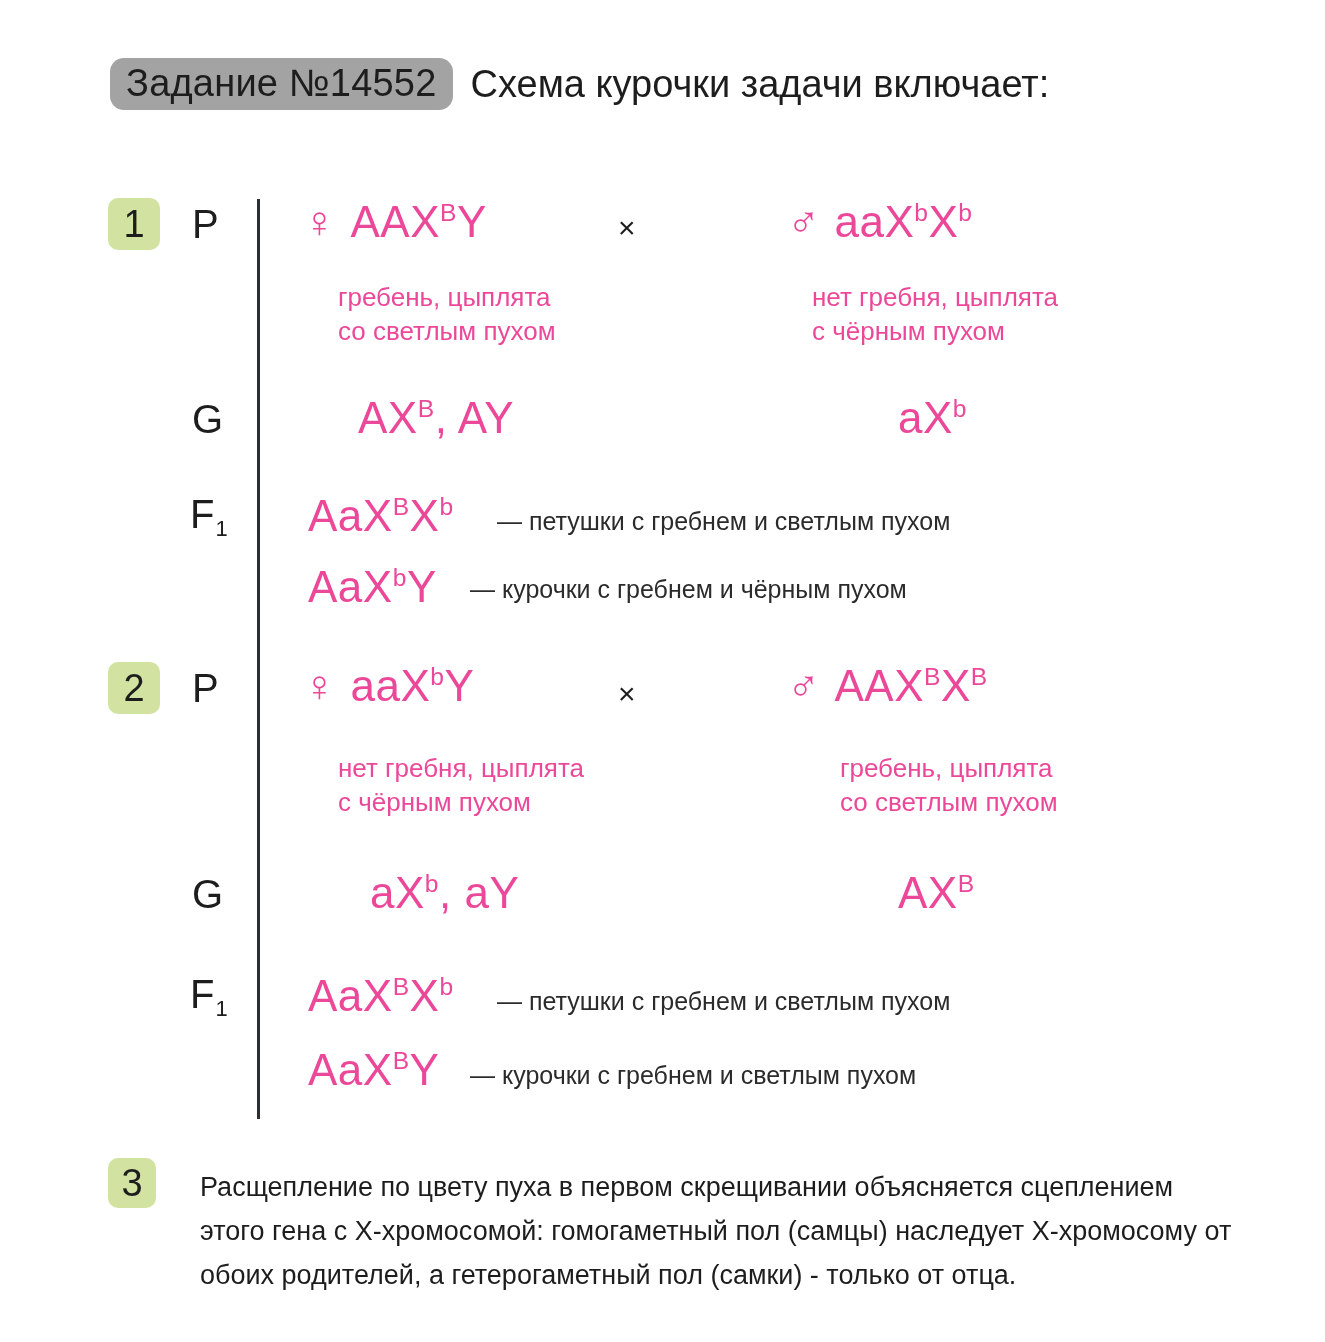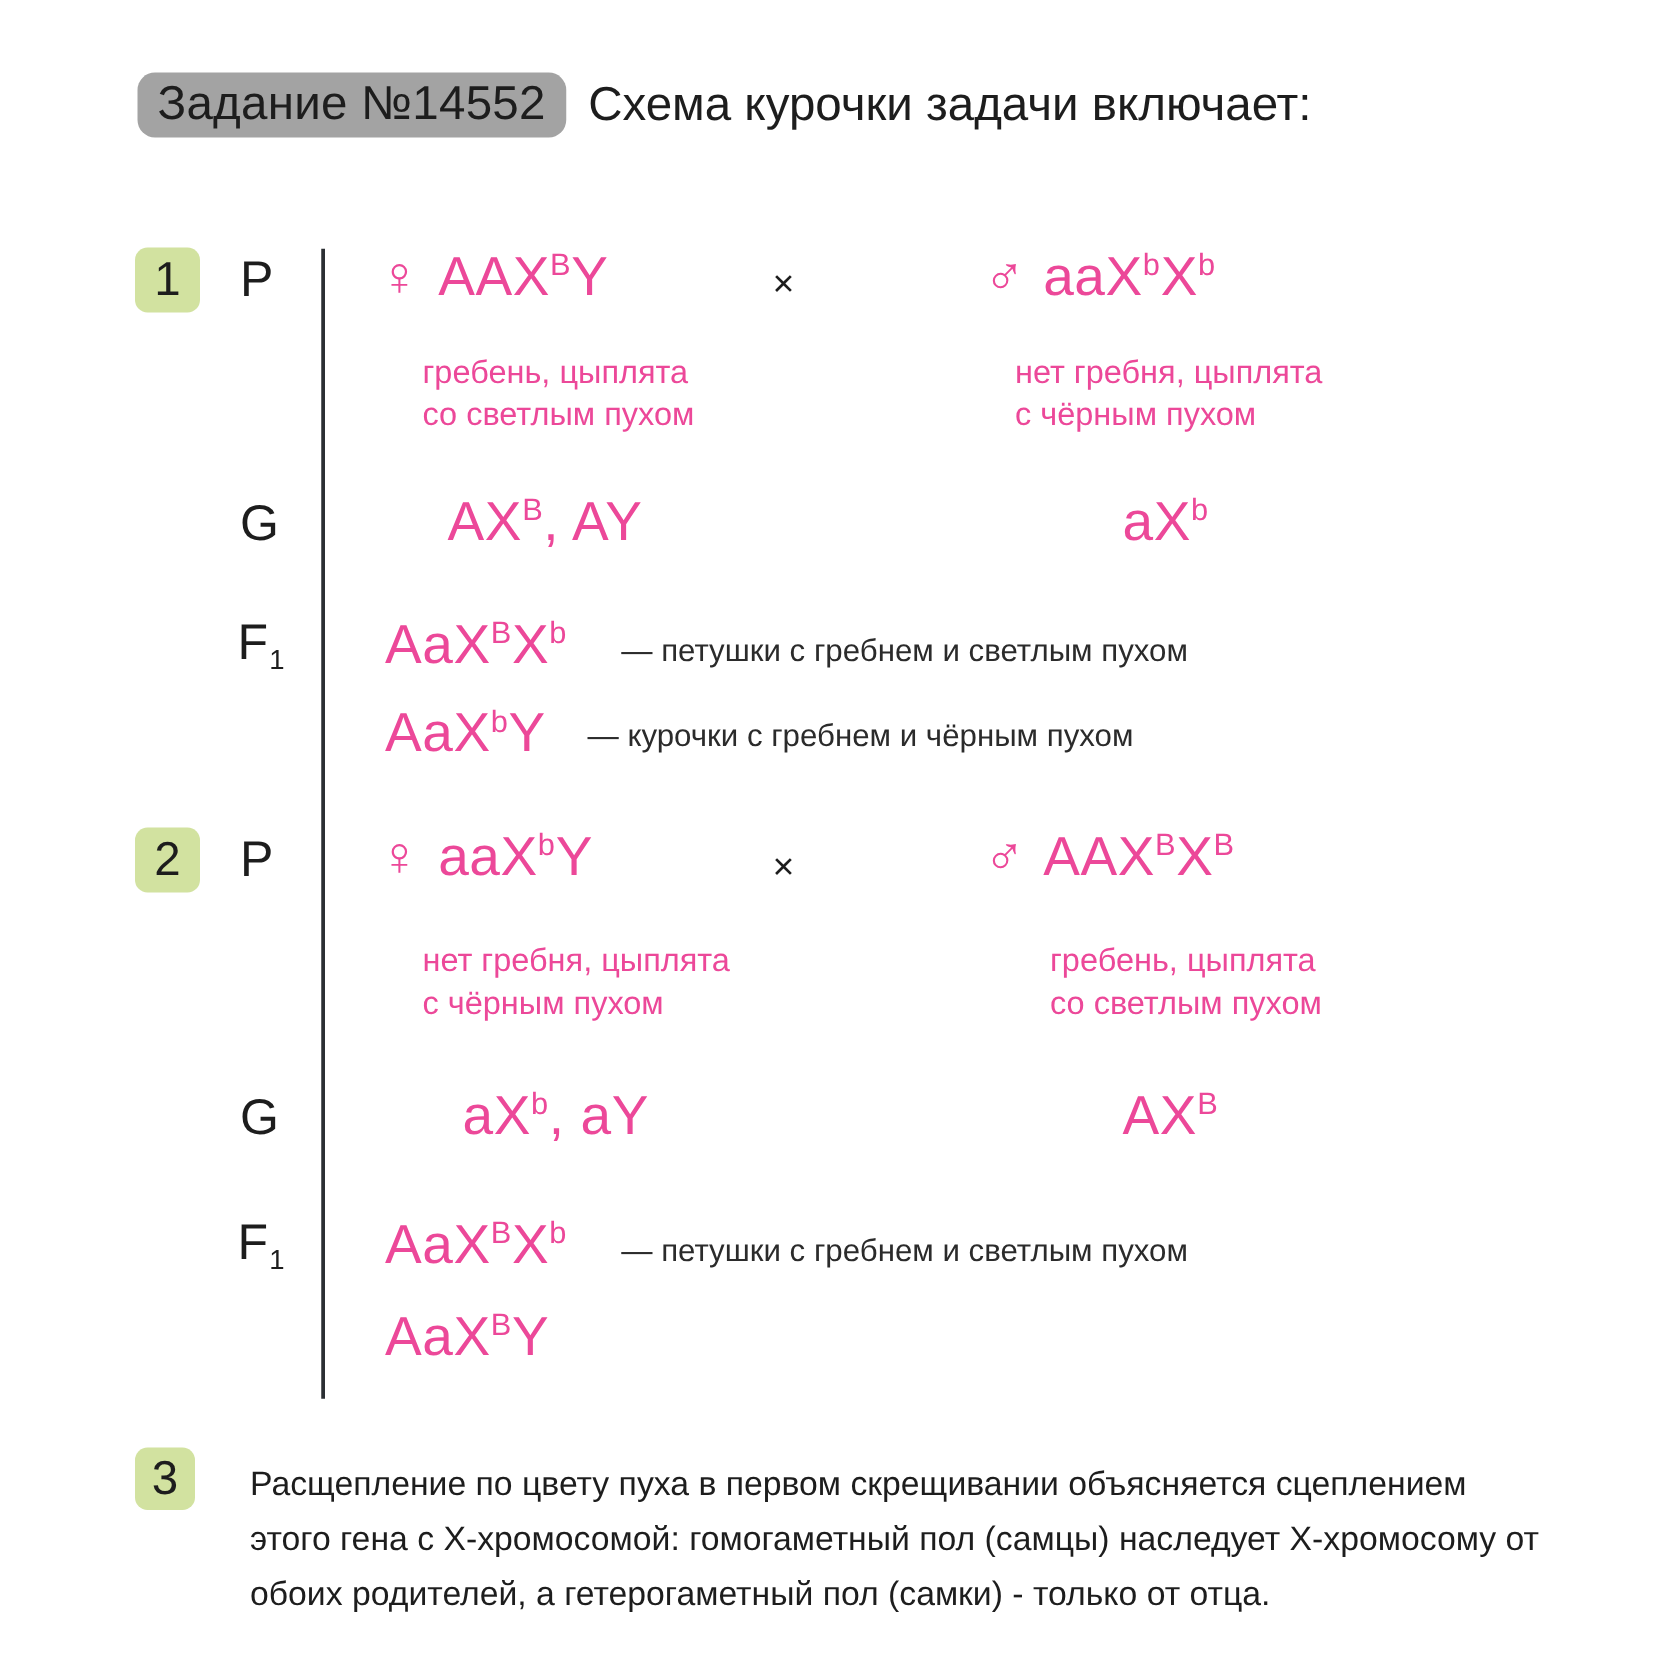--- a/index.html
+++ b/index.html
@@ -206,17 +206,18 @@
 
   <div class="gen-label" style="left:192px; top:872px;">G</div>
   <div class="geno" style="left:370px; top:868px;">aX<sup>b</sup>, aY</div>
   <div class="geno" style="left:898px; top:868px;">AX<sup>B</sup></div>
 
   <div class="gen-label" style="left:190px; top:972px;"><span>F</span><sub>1</sub></div>
   <div class="geno" style="left:308px; top:971px;">AaX<sup>B</sup>X<sup>b</sup></div>
   <div class="f-note" style="left:497px; top:987px;">— петушки с гребнем и светлым пухом</div>
 
   <div class="geno" style="left:308px; top:1045px;">AaX<sup>B</sup>Y</div>
+  <div class="f-note" style="left:470px; top:1061px;">— курочки с гребнем и светлым пухом</div>
 
   <div class="num-badge" id="badge3">3</div>
   <div class="para">Расщепление по цвету пуха в первом скрещивании объясняется сцеплением этого гена с Х-хромосомой: гомогаметный пол (самцы) наследует Х-хромосому от обоих родителей, а гетерогаметный пол (самки) - только от отца.</div>
 
 </div>
 
 </body></html>

